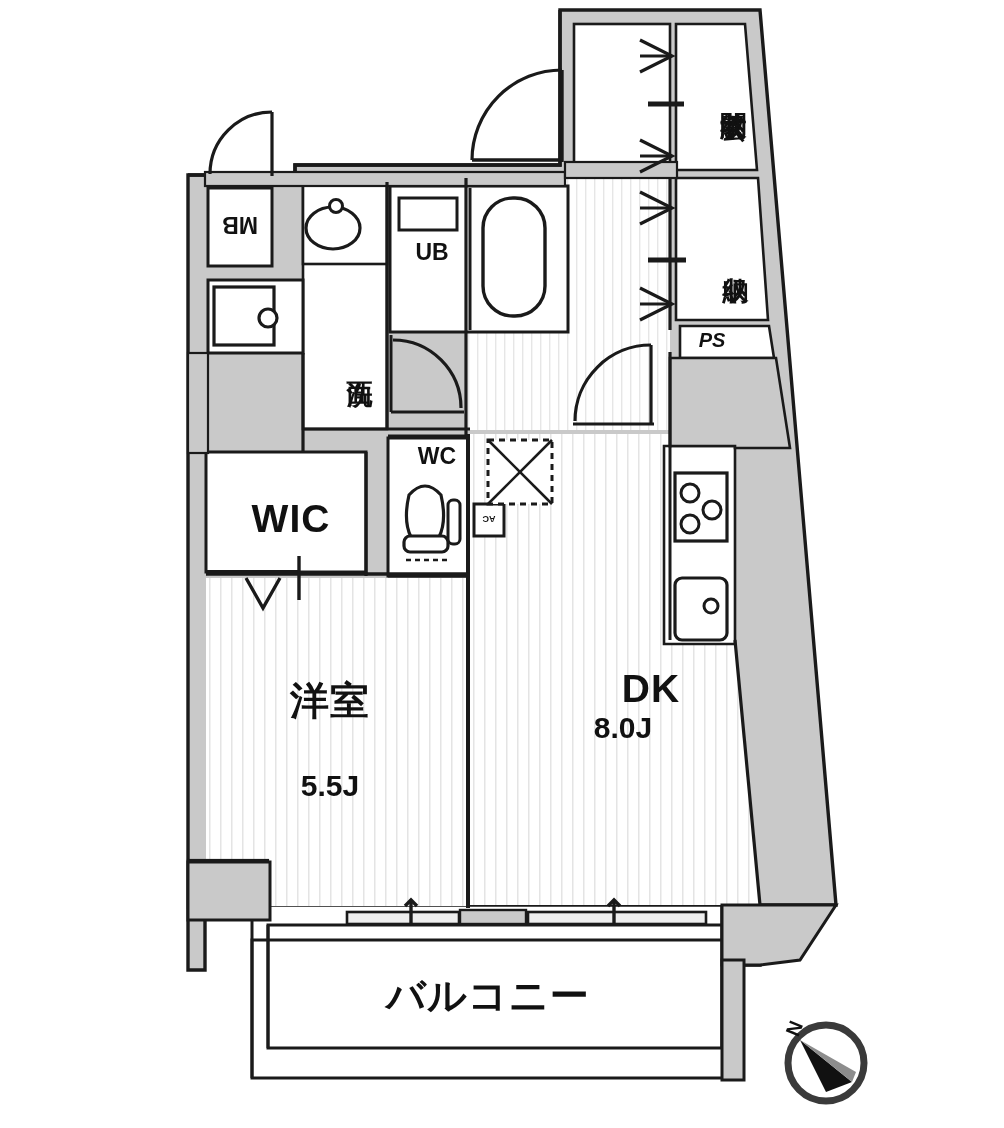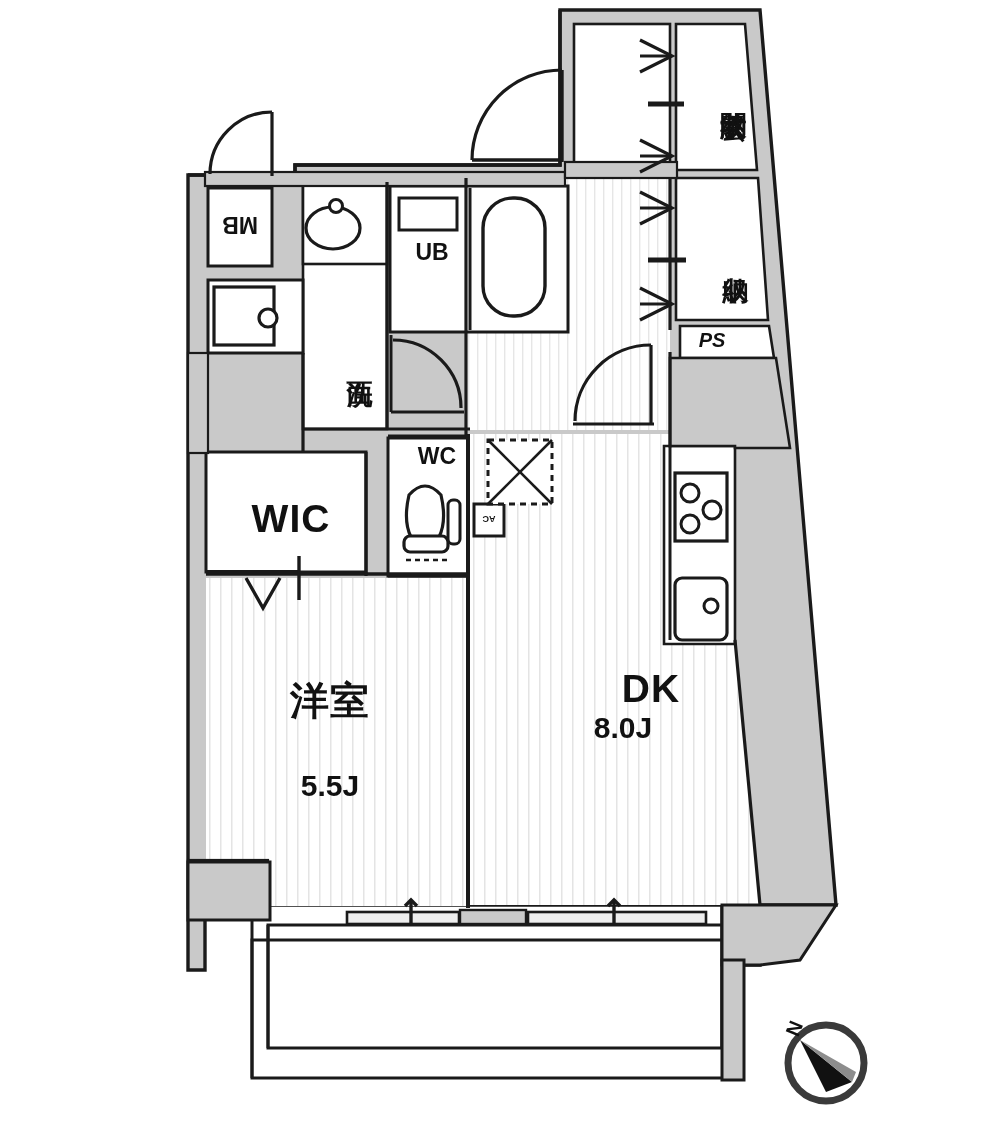--- a/index.html
+++ b/index.html
@@ -287,18 +287,19 @@
   <div class="lbl cjk-v" style="left:692px; top:42px; width:34px;">
     <span class="lbl-vert">玄関収納</span>
   </div>
 
   <div class="lbl cjk-v" style="left:694px; top:206px; width:34px;">
     <span class="lbl-vert">収納</span>
   </div>
 
   <div class="lbl tag-sm" style="left:686px; top:330px; width:52px;font-style:italic;">PS</div>
 
+  <div class="lbl room-name" style="left:386px; top:975px; width:200px;">バルコニー</div>
 
   <div class="lbl tag-xs rot180" style="left:476px; top:513px; width:26px;">AC</div>
 
   <div class="lbl tag-sm" style="left:782px; top:1018px; width:26px; transform:rotate(-68deg); font-weight:bold;">N</div>
 
 </div>
 
 </body></html>

